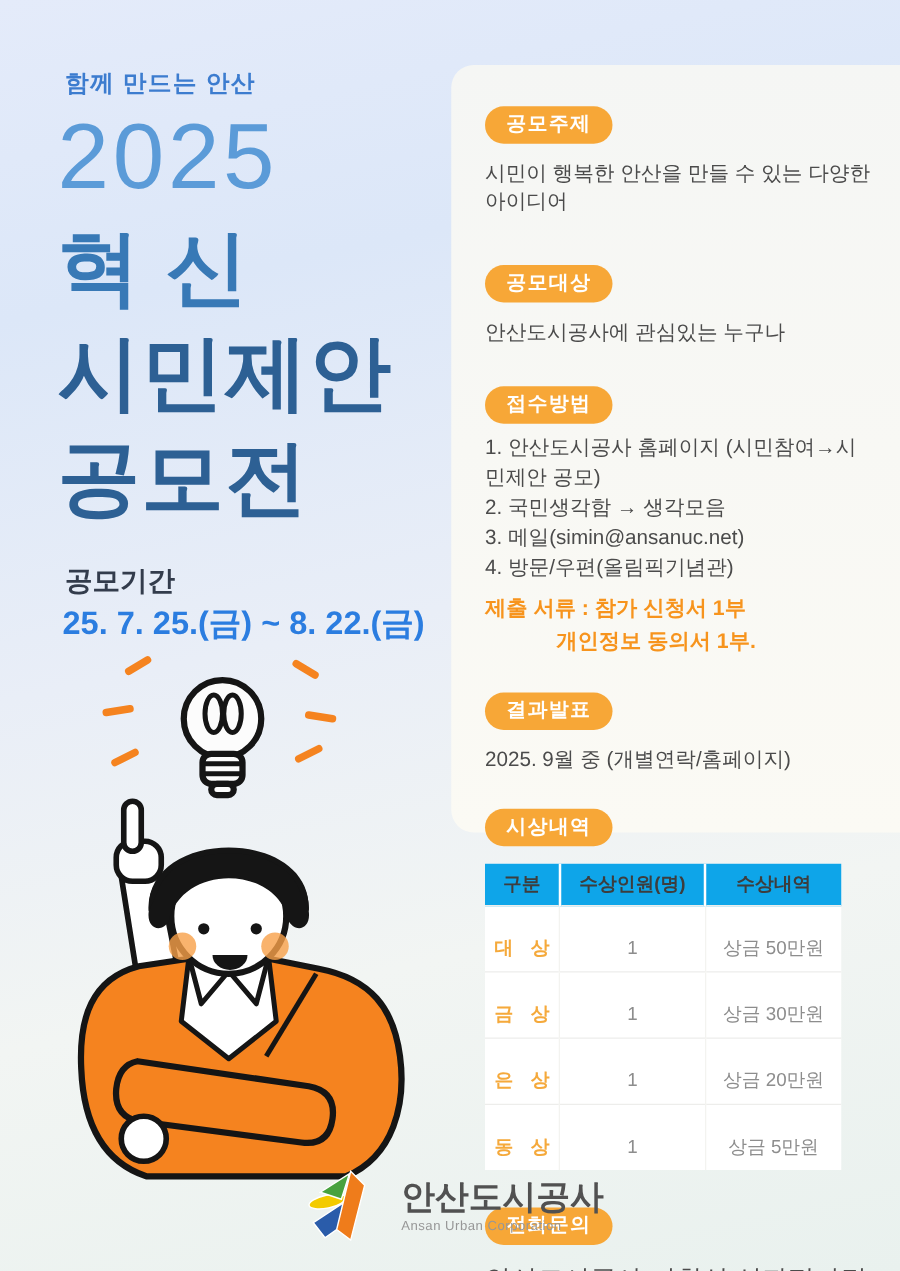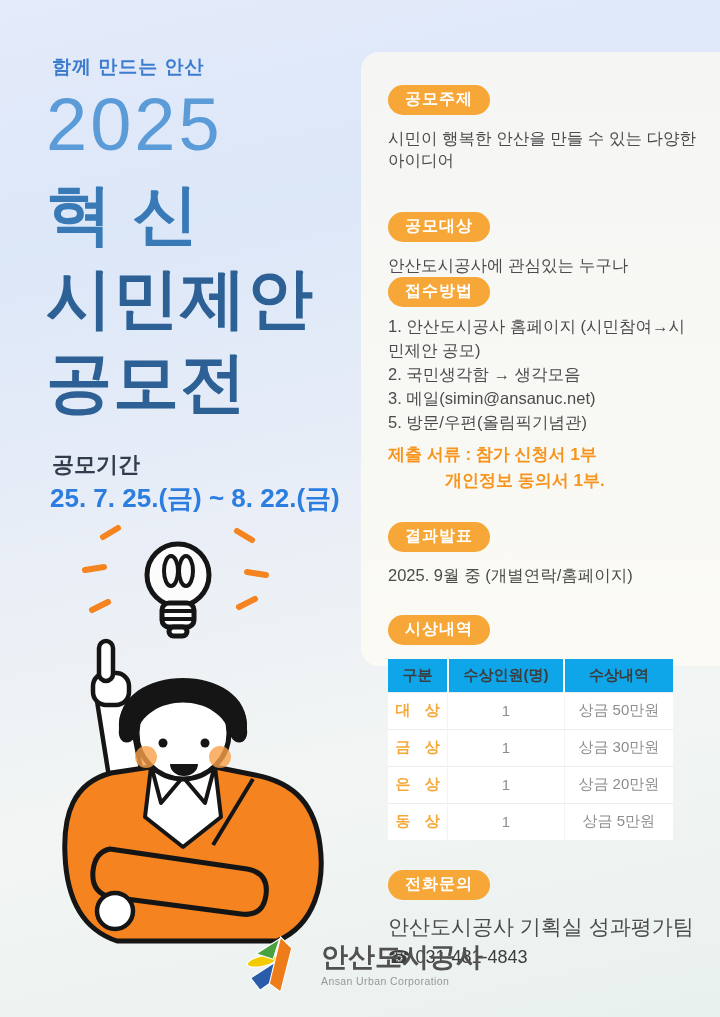--- a/index.html
+++ b/index.html
@@ -23,35 +23,35 @@
     background:linear-gradient(#f5f6f4,#fbfaf4);
     border-radius:18px 0 0 18px;
     padding:33px 22px 0 27px;
   }
   .badge{
     display:inline-block;background:#f7a737;color:#fff;
     font-size:16px;font-weight:700;letter-spacing:1px;
     padding:4px 17px 5px;border-radius:999px;
   }
   .sec-text{font-size:16.5px;color:#4b4b4b;margin-top:13px;}
-  .mt40{margin-top:40px;} .mt32{} .mt28{margin-top:28px;} .mt30{margin-top:30px;}
+  .mt40{margin-top:40px;} .mt32{margin-top:32px;} .mt28{margin-top:28px;} .mt30{margin-top:30px;}
   .method-list{margin-top:7px;}
   .method-list div{font-size:16.5px;color:#4b4b4b;line-height:24px;}
   .note{margin-top:8px;color:#f7941d;font-weight:700;font-size:17px;line-height:26px;}
   .note .indent{padding-left:57px;}
   
   .awards-table{margin-top:14px;width:285px;border-collapse:collapse;background:#fff;}
   .awards-table th{
     background:#0ea5e9;font-size:15px;color:#3d3d3d;font-weight:700;
     padding:7px 0;border-right:2px solid #fff;
   }
   .awards-table th:last-child{border-right:none;}
   .awards-table td{
     text-align:center;font-size:15px;color:#8d8d8d;
-    padding:8px 0 9px;border-top:1px solid #ededeb;border-right:1px solid #f3f3f0;margin-top:22px;
+    padding:24px 0 9px;border-top:1px solid #ededeb;border-right:1px solid #f3f3f0;margin-top:22px;
   }
   .awards-table td:last-child{border-right:none;}
   .awards-table td.rank{color:#f5a93b;font-weight:700;word-spacing:10px;}
   .contact-team{margin-top:13px;font-size:21px;color:#4b4b4b;}
   .contact-phone{margin-top:5px;font-size:18px;color:#3c3c3c;}
   
   .footer-logo{left:246px;top:936px;display:flex;align-items:center;gap:19px;}
   .logo-texts{display:flex;flex-direction:column;}
   .logo-kr{font-size:27px;font-weight:800;color:#515151;line-height:1;}
   .logo-en{font-size:10.5px;color:#979797;margin-top:4px;letter-spacing:0.4px;}
@@ -131,21 +131,21 @@
     <span class="badge">공모대상</span>
     <div class="sec-text">안산도시공사에 관심있는 누구나</div>
   </div>
 
   <div class="mt32">
     <span class="badge">접수방법</span>
     <div class="method-list">
       <div>1. 안산도시공사 홈페이지 (시민참여→시민제안 공모)</div>
       <div>2. 국민생각함 → 생각모음</div>
       <div>3. 메일(simin@ansanuc.net)</div>
-      <div>5. 방문/우편(올림픽기념관)</div>
+      <div>4. 방문/우편(올림픽기념관)</div>
     </div>
     <div class="note">
       <div>제출 서류 :  참가 신청서 1부</div>
       <div class="indent">개인정보 동의서 1부.</div>
     </div>
   </div>
 
   <div class="mt28">
     <span class="badge">결과발표</span>
     <div class="sec-text">2025. 9월 중 (개별연락/홈페이지)</div>

